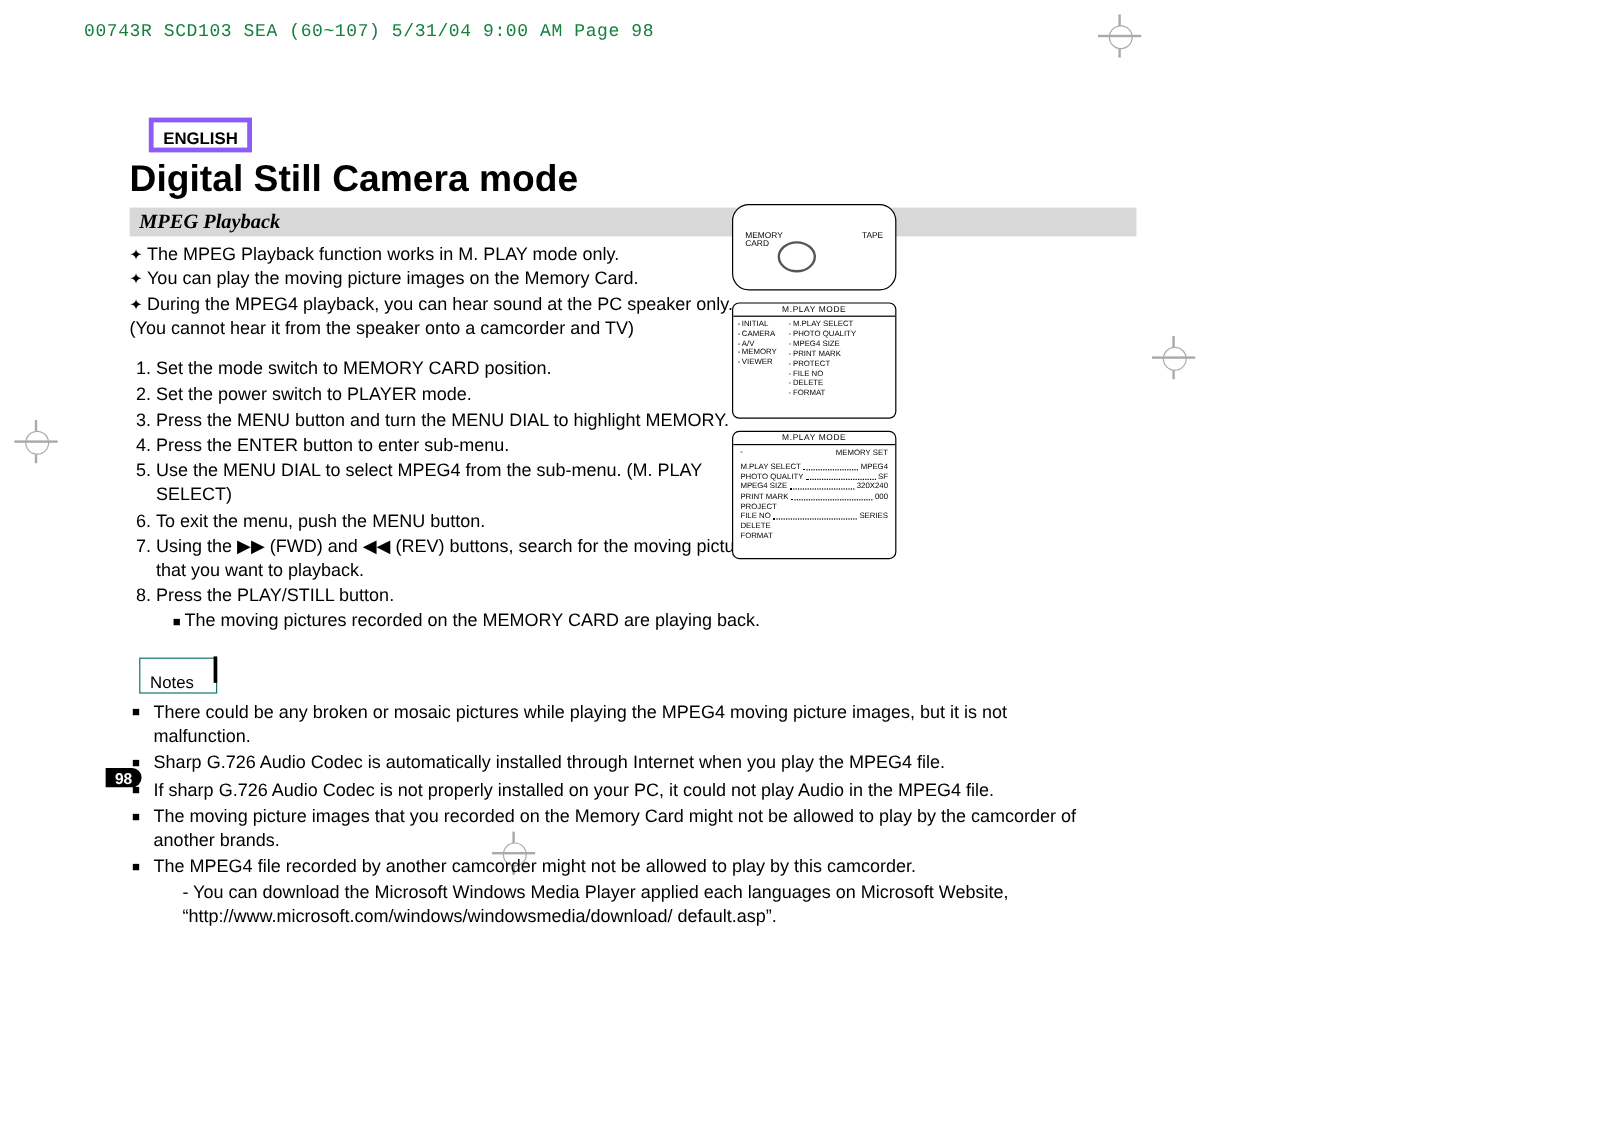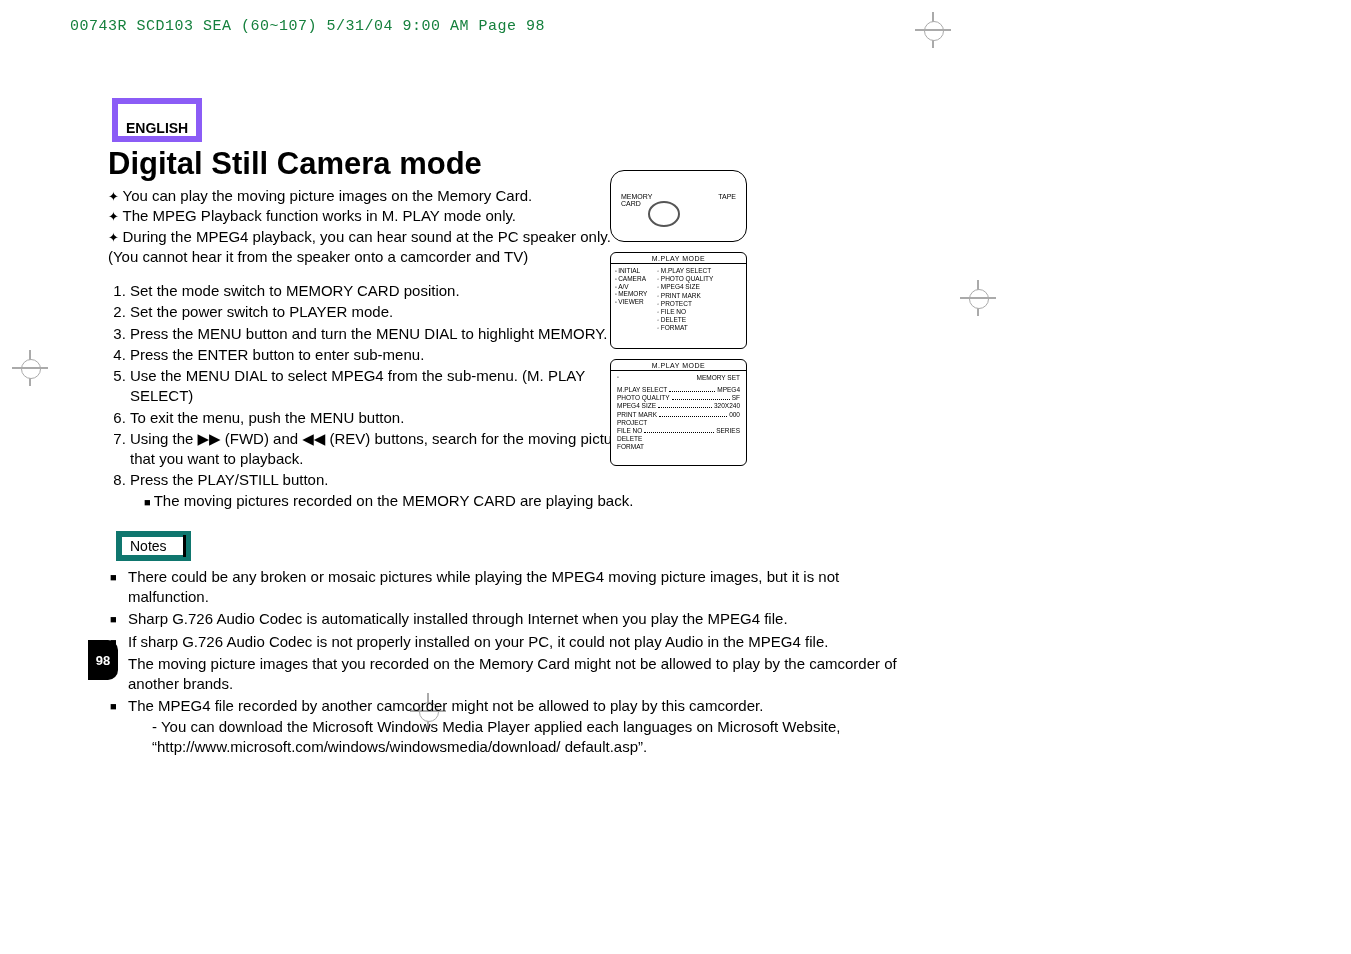--- a/index.html
+++ b/index.html
@@ -26,25 +26,25 @@
     letter-spacing: 0.5px;
   }
   .content {
     position: absolute;
     left: 108px;
     top: 98px;
     width: 830px;
   }
   .lang-box {
     display: inline-block;
-    border: 6px solid #8b5cf6;
-    padding: 16px 8px 0 8px;
+    border: 4px solid #8b5cf6;
+    padding: 5px 8px 0 8px;
     font-weight: bold;
     font-size: 14px;
-    margin-left: 4px;
+    margin-left: 16px;
   }
   .title {
     font-size: 31px;
     font-weight: bold;
     margin: 4px 0 4px 0;
   }
   .subsection {
     background: #d8d8d8;
     padding: 2px 8px;
     font-family: "Times New Roman", serif;
@@ -60,22 +60,22 @@
     color: #000;
   }
   .bullets { padding-left: 0; list-style: none; margin: 0 0 14px 0; width: 520px; }
   .bullets li::before { content: "✦  "; font-size: 13px; }
   .steps { padding-left: 22px; margin: 0 0 14px 0; width: 520px; }
   .steps > li { margin-bottom: 1px; }
   .steps .sub { list-style: none; padding-left: 14px; margin: 0; }
   .steps .sub li::before { content: "■  "; font-size: 11px; }
   .notes-box {
     display: inline-block;
-    border: 6px solid #0f766e;
-    padding: 1px 18px 1px 8px;
+    border: 1px solid #0f766e;
+    padding: 11px 18px 1px 8px;
     font-size: 14px;
     margin: 6px 0 6px 8px;
     position: relative;
   }
   .notes-box::after{
     content:"";
     position:absolute;
     right:-1px;
     top:-2px;
     width:3px;
@@ -85,21 +85,21 @@
   .notes-list { list-style: none; padding-left: 0; margin: 0; width: 810px; }
   .notes-list > li { margin-bottom: 2px; padding-left: 20px; position: relative; }
   .notes-list > li::before { content: "■"; font-size: 11px; position: absolute; left: 2px; top: 3px; }
   .notes-sublist { list-style: none; padding-left: 24px; margin: 0; }
   .notes-sublist li::before { content: "- "; }
   .page-badge {
     position: absolute;
     left: 88px;
     top: 640px;
     width: 30px;
-    height: 40px;
+    height: 16px;
     background: #000;
     color: #fff;
     font-size: 13px;
     font-weight: bold;
     display: flex;
     align-items: center;
     justify-content: center;
     border-top-right-radius: 10px;
     border-bottom-right-radius: 10px;
   }
@@ -191,24 +191,25 @@
   <div class="regmark reg-bottom">
       <div class="circ"></div>
     </div>
   <div class="regmark reg-right">
       <div class="circ"></div>
     </div>
 
   <div class="content">
     <span class="lang-box">ENGLISH</span>
     <div class="title">Digital Still Camera mode</div>
+    <div class="subsection">MPEG Playback</div>
 
     <ul class="bullets">
+      <li>The MPEG Playback function works in M. PLAY mode only.</li>
       <li>You can play the moving picture images on the Memory Card.</li>
-      <li>The MPEG Playback function works in M. PLAY mode only.</li>
       <li>During the MPEG4 playback, you can hear sound at the PC speaker only. (You cannot hear it from the speaker onto a camcorder and TV)</li>
     </ul>
 
     <ol class="steps">
       <li>Set the mode switch to MEMORY CARD position.</li>
       <li>Set the power switch to PLAYER mode.</li>
       <li>Press the MENU button and turn the MENU DIAL to highlight MEMORY.</li>
       <li>Press the ENTER button to enter sub-menu.</li>
       <li>Use the MENU DIAL to select MPEG4 from the sub-menu. (M. PLAY SELECT)</li>
       <li>To exit the menu, push the MENU button.</li>

